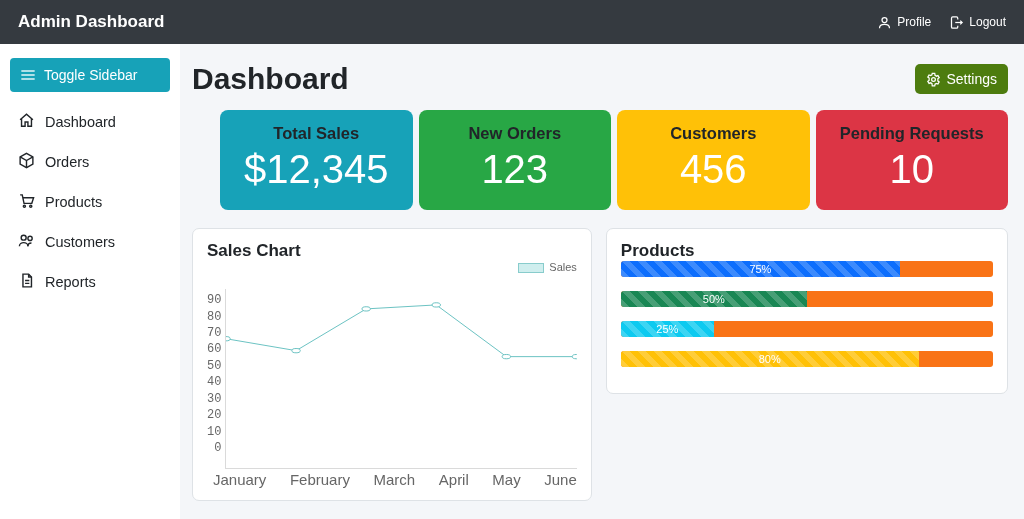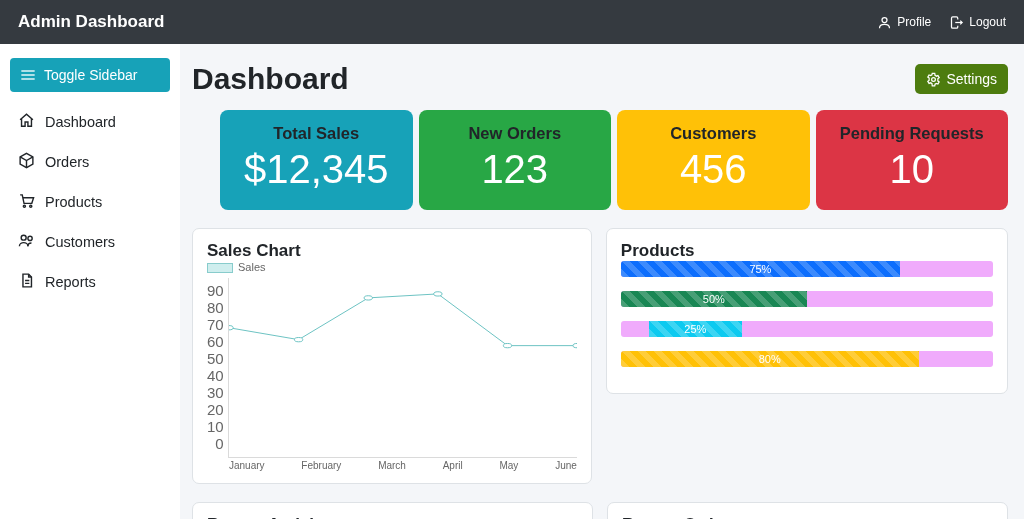--- a/index.html
+++ b/index.html
@@ -34,34 +34,34 @@
   .bg-warning{background:#ffc107;}
   .bg-danger{background:#dc3545;}
   
   .row{display:flex;gap:14px;margin-bottom:18px;align-items:flex-start;}
   .card{background:#fff;border:1px solid #dee2e6;border-radius:7px;padding:12px 14px;}
   .card-title{font-weight:700;font-size:17px;}
   .chart-card{flex:0 0 49%;}
   .progress-card{flex:1;}
   
   .chart-wrap{position:relative; height:180px; display:flex;}
-  .y-axis{display:flex;flex-direction:column;justify-content:space-between;font-size:15px;color:#666;text-align:right;padding-right:4px;padding-top:4px;padding-bottom:14px;}
+  .y-axis{display:flex;flex-direction:column;justify-content:space-between;font-size:12px;color:#666;text-align:right;padding-right:4px;padding-top:4px;padding-bottom:14px;font-family:Liberation Mono, monospace;}
   .chart-area{flex:1;position:relative;border-left:1px solid #dadada;border-bottom:1px solid #dadada;}
   .plot-svg{position:absolute;inset:0;width:100%;height:100%;}
-  .x-axis{display:flex;justify-content:space-between;font-size:10px;color:#666;margin-left:22px;margin-top:2px;}
-  .legend{text-align:left;font-size:11px;color:#666;margin-bottom:5px;}
+  .x-axis{display:flex;justify-content:space-between;font-size:15px;color:#666;margin-left:6px;margin-top:2px;}
+  .legend{text-align:right;font-size:11px;color:#666;margin-bottom:16px;}
   .legend-swatch{display:inline-block;width:26px;height:10px;background:#cfeeee;border:1px solid #8cc;vertical-align:middle;margin-right:5px;}
   
-  .pbar{height:16px;background:#f0abfc;border-radius:3px;overflow:hidden;margin-bottom:14px;}
+  .pbar{height:16px;background:#f97316;border-radius:3px;overflow:hidden;margin-bottom:14px;}
   .pfill{height:100%;color:#fff;font-size:11px;text-align:center;line-height:16px;
          background-image:linear-gradient(45deg,rgba(255,255,255,.2)25%,transparent 25%,transparent 50%,rgba(255,255,255,.2)50%,rgba(255,255,255,.2)75%,transparent 75%,transparent);
          background-size:16px 16px;}
   .pf-blue{background-color:#0d6efd;}
   .pf-green{background-color:#198754;}
-  .pf-cyan{background-color:#0dcaf0;margin-left:28px;}
+  .pf-cyan{background-color:#0dcaf0;}
   .pf-yellow{background-color:#ffc107;}
   
   .bottom-row{display:flex;gap:14px;}
   .half{flex:1;}
 </style>
 </head>
 <body>
 
 <div class="topbar">
   <div class="brand">Admin Dashboard</div>

